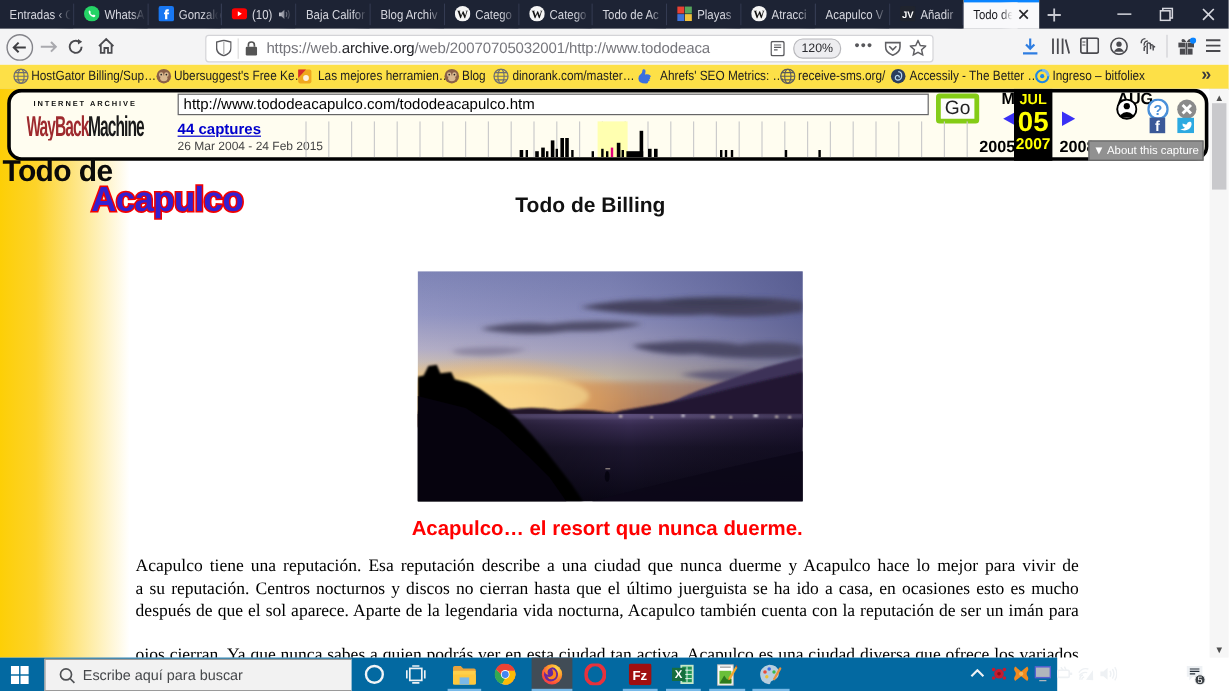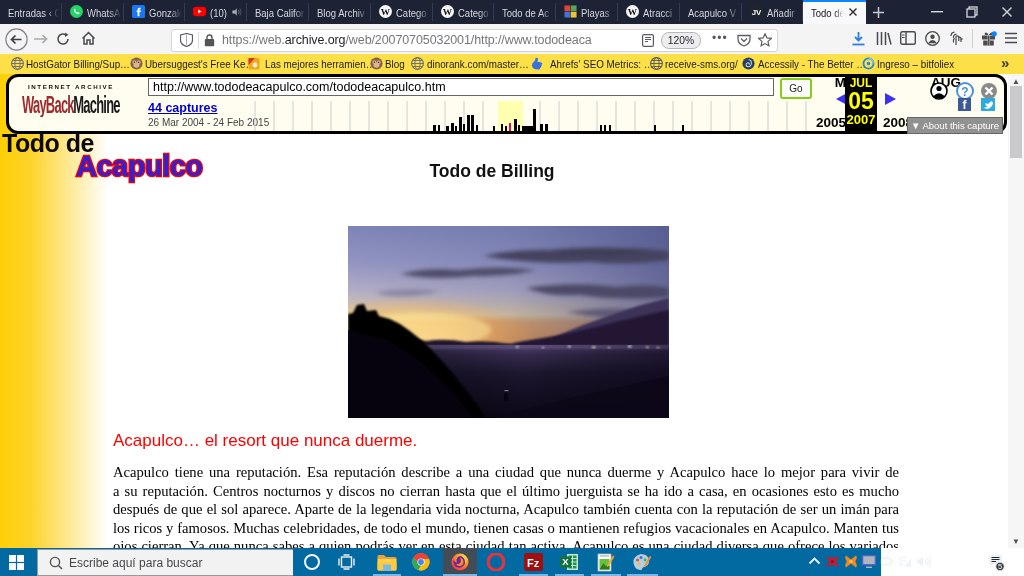--- a/index.html
+++ b/index.html
@@ -27,22 +27,22 @@
          font-size:11.3px;color:#1b1b1f;}
   .bk{position:absolute;top:4px;white-space:nowrap;font-size:11.2px;transform:scaleX(0.88);transform-origin:0 50%;}
   
   #content{left:0;top:74px;width:1008px;height:474px;overflow:hidden;
            background:linear-gradient(90deg,#fdcf06 0px,#fdd32a 30px,#ffffff 108px,#ffffff 100%);}
   
   #wb{position:absolute;left:6px;top:0px;width:995px;height:54px;background:#fffdf0;
       border:3px solid #000;border-radius:12px;}
   #wbinput{font-family:"Liberation Sans",sans-serif;position:absolute;left:139px;top:0.5px;width:620px;height:16px;border:1px solid #666;
            background:#fff;font-size:12.5px;padding:0 0 0 4px;color:#000;line-height:17px;white-space:nowrap;overflow:hidden;}
-  #wbgo{position:absolute;left:771px;top:0.5px;width:28px;height:17px;border:2px solid #84cc16;
-        border-radius:3px;background:#fdfdfb;font-size:10px;text-align:center;line-height:17px;color:#222;}
+  #wbgo{position:absolute;left:771px;top:0.5px;width:28px;height:17px;border:4px solid #84cc16;
+        border-radius:3px;background:#fdfdfb;font-size:16px;text-align:center;line-height:17px;color:#222;}
   
   .mon{position:absolute;top:-2px;width:34px;text-align:center;font-weight:bold;font-size:13.5px;color:#000;}
   .yr{position:absolute;top:38px;width:34px;text-align:center;font-weight:bold;font-size:13.5px;color:#000;}
   
   .pline{position:absolute;left:113px;width:786px;font-family:"Liberation Serif",serif;
          font-size:14.6px;color:#000;text-align:justify;line-height:18.5px;height:18.5px;overflow:hidden;}
   .pline:after{content:"";display:inline-block;width:100%;}
   
   #scroll{left:1008px;top:74px;width:16px;height:474px;background:#f6f6f6;}
   
@@ -522,25 +522,24 @@
         <rect x="309" y="121" width="2" height="1.6"></rect>
     </g>
 
     <path filter="url(#bl1)" fill="#040306" d="M0,88 L5,87 L9,79 L16,78 L19,85 L28,84 L31,90 L42,93 L52,98 L62,105 L72,113 L83,123 L95,136 L107,150 L118,164 L128,177 L138,192 L0,192 Z"></path>
     <path fill="#070410" opacity="0.85" d="M0,104 L40,114 L68,132 L92,154 L110,172 L124,192 L0,192 Z"></path>
 
     <path fill="#0c0818" opacity="0.9" d="M321,150 L321,192 L145,192 Q240,167 321,150 Z"></path>
     <ellipse cx="158" cy="171" rx="2" ry="4.5" fill="#060410"></ellipse>
     <rect x="156.5" y="164" width="4" height="1.2" fill="#cabcae" opacity="0.6"></rect>
   </svg>
-  <div class="a" style="left:113px;top:357px;width:786px;font-size:17px;font-weight:normal;color:#f00;">Acapulco… el resort que nunca duerme.</div>
+  <div class="a" style="left:113px;top:357px;width:786px;text-align:center;font-size:17px;font-weight:bold;color:#f00;">Acapulco… el resort que nunca duerme.</div>
   <div class="pline" style="top:389px;">Acapulco tiene una reputación. Esa reputación describe a una ciudad que nunca duerme y Acapulco hace lo mejor para vivir de acuerdo</div>
   <div class="pline" style="top:407.5px;">a su reputación. Centros nocturnos y discos no cierran hasta que el último juerguista se ha ido a casa, en ocasiones esto es mucho</div>
   <div class="pline" style="top:426px;">después de que el sol aparece. Aparte de la legendaria vida nocturna, Acapulco también cuenta con la reputación de ser un imán para</div>
-  <div class="pline" style="top:444.5px;">los ricos y famosos. Muchas celebridades, de todo el mundo, tienen casas o mantienen refugios vacacionales en Acapulco. Manten tus</div>
   <div class="pline" style="top:463px;">ojos cierran, Ya que nunca sabes a quien podrás ver en esta ciudad tan activa. Acapulco es una ciudad diversa que ofrece los variados</div>
 </div>
 
 <div id="scroll" class="a">
   <div class="a" style="left:4px;top:3px;color:#505050;font-size:8px;">▲</div>
   <div class="a" style="left:2px;top:12px;width:12px;height:72px;background:#c9c9cc;"></div>
   <div class="a" style="left:4px;top:463px;color:#505050;font-size:8px;">▼</div>
 </div>
 
 <div id="taskbar" class="a">

